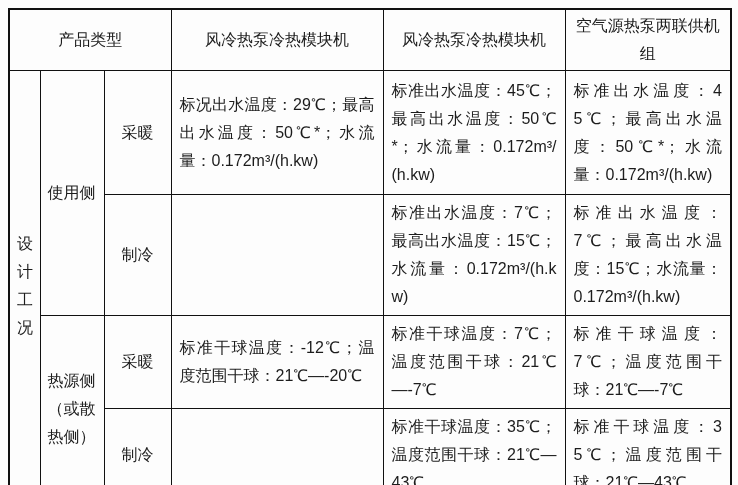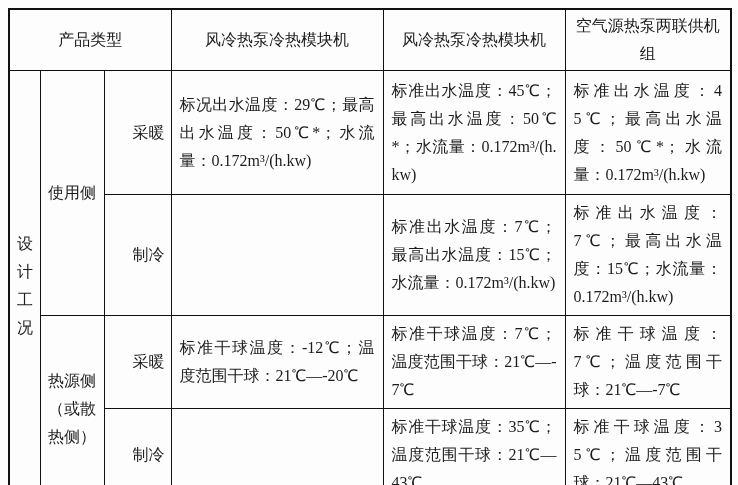--- a/index.html
+++ b/index.html
@@ -1,21 +1,21 @@
 <!DOCTYPE html>
 <html><head>
 <meta charset="utf-8">
 <style>
   html, body { margin: 0; padding: 0; background: #ffffff; }
   .page {
     width: 738px; height: 485px;
     background: #fdfdfd;
     box-sizing: border-box;
     padding: 8px;
-    font-family: Liberation Serif, serif;
+    font-family: Liberation Sans, sans-serif;
     color: #1c1c1c;
   }
   table.spec-table {
     border-collapse: collapse;
     table-layout: fixed;
     width: 722px;
     border: 2px solid #111;
   }
   table.spec-table td {
     border: 1px solid #111;
@@ -32,28 +32,27 @@
     line-height: 24px;
   }
   td.vlabel {
     text-align: center;
     vertical-align: middle;
     padding: 0 7px;
     word-break: break-all;
     line-height: 28px;
   }
   td.side {
-    text-align: center;
     vertical-align: middle;
     padding: 4px 7px;
     word-break: break-all;
     line-height: 34px;
   }
   td.mode {
-    text-align: right;
+    text-align: center;
     vertical-align: middle;
     padding: 4px 6px;
   }
   td.spec {
     text-align: justify;
     vertical-align: middle;
     padding: 4px 8px;
     word-break: break-all;
   }
   tr.r1 { height: 124px; }

